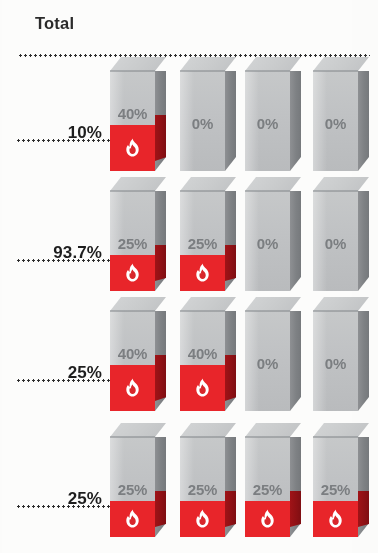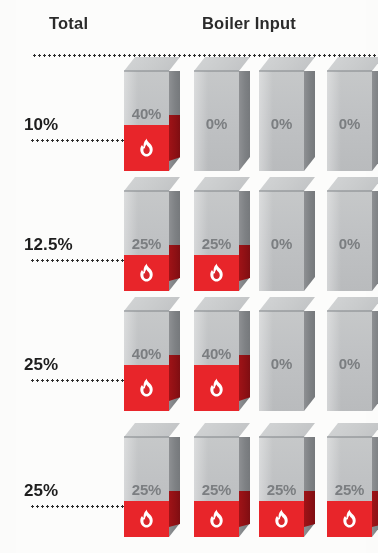--- a/index.html
+++ b/index.html
@@ -11,21 +11,21 @@
     width: 378px;
     height: 553px;
     overflow: hidden;
     font-family: "Liberation Sans", sans-serif;
     position: relative;
     background: #fbfbfa;
   }
 
   #stage {
     position: absolute;
-    left: 16px; top: 0;
+    left: 2px; top: 0;
     width: 350px;
     height: 553px;
     background: #fcfcfb;
   }
 
   
   .header-row {
     position: absolute;
     left: 0; top: 14px;
     width: 378px;
@@ -57,22 +57,24 @@
     background-repeat: repeat-x;
     background-position: 0 50%;
   }
 
   
   .row-label {
     position: absolute;
     font-size: 17px;
     font-weight: bold;
     color: #1e1e1e;
+    text-align: right;
     letter-spacing: 0.1px;
     white-space: nowrap;
+    margin-top: 8px;
   }
   .leader {
     position: absolute;
     height: 3px;
     background-image: radial-gradient(circle, #2e2e2e 0 1.1px, rgba(0,0,0,0) 1.3px);
     background-size: 5px 3px;
     background-repeat: repeat-x;
     background-position: 0 50%;
   }
 
@@ -161,21 +163,20 @@
   }
   .flame svg { display: block; width: 100%; height: 100%; }
 </style>
 </head>
 <body>
 
 <div id="stage">
 
   <div class="header-row">
     <div class="hdr-total">Total</div>
-    <div class="hdr-boiler">Boiler Input</div>
     <div class="hdr-rule"></div>
   </div>
 
   <div id="rows-container">
       <div class="row-label" style="left: 8px; width: 92px; top: 115px;">10%</div>
       <div class="leader" style="left: 14px; width: 94px; top: 139px;"></div>
       <div class="boiler" style="left: 108px; top: 57px; height: 114px;">
         <div class="face-top"></div>
         <div class="face-side"></div>
         <div class="face-front">
@@ -212,21 +213,21 @@
       </div>
       <div class="boiler" style="left: 311px; top: 57px; height: 114px;">
         <div class="face-top"></div>
         <div class="face-side"></div>
         <div class="face-front">
           <div class="front-sheen"></div>
         </div>
         <div class="top-edge"></div>
         <div class="pct" style="top: 58px;">0%</div>
       </div>
-      <div class="row-label" style="left: 8px; width: 92px; top: 235px;">12.5%</div>
+      <div class="row-label" style="left: 8px; width: 92px; top: 235px;">93.7%</div>
       <div class="leader" style="left: 14px; width: 94px; top: 259px;"></div>
       <div class="boiler" style="left: 108px; top: 177px; height: 114px;">
         <div class="face-top"></div>
         <div class="face-side"></div>
         <div class="face-front">
           <div class="front-sheen"></div>
           <div class="burn" style="height: 36px;"></div>
         </div>
         <div class="top-edge"></div>
         <div class="burn-side" style="height: 36px; top: 68px; clip-path: polygon(0px 0px, 100% -8%, 100% 92%, 0px 100%);"></div>

